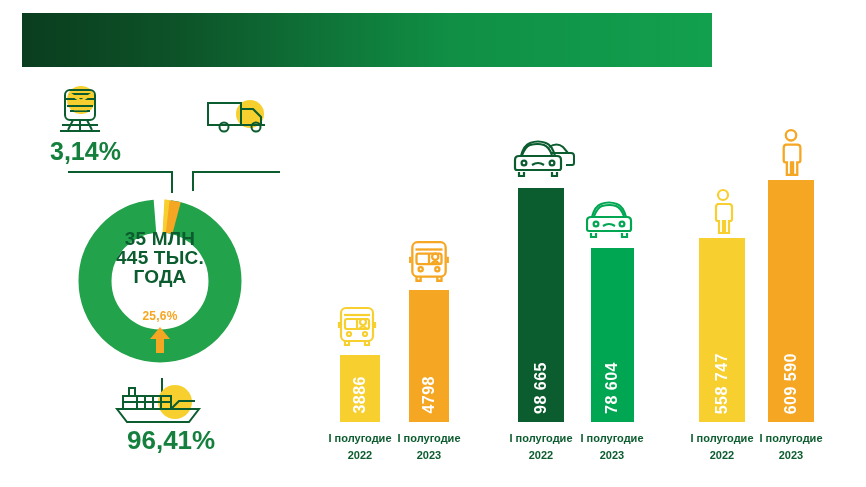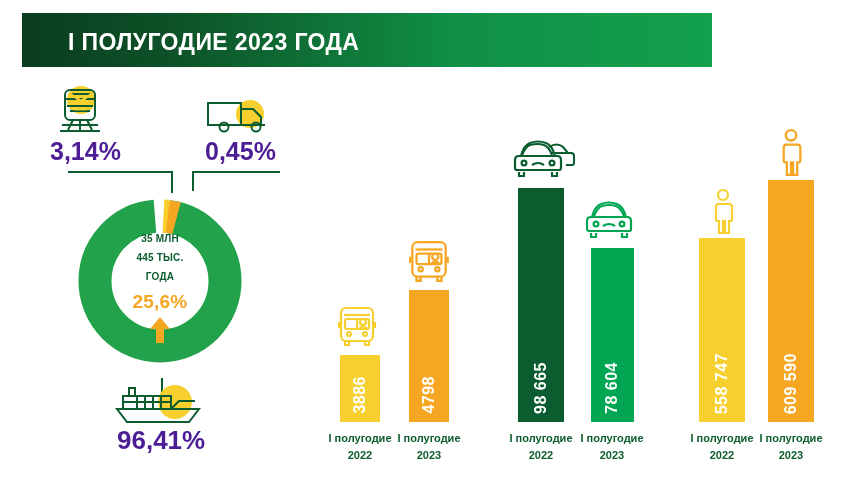--- a/index.html
+++ b/index.html
@@ -30,36 +30,36 @@
   
   .donut-wrap{position:absolute;left:78px;top:176px;width:164px;height:218px;}
   .donut-svg{display:block;}
   .donut-center{
     position:absolute;left:0;top:0;width:164px;height:218px;
     display:flex;flex-direction:column;align-items:center;justify-content:flex-start;
     pointer-events:none;
   }
   .donut-main-text{
     margin-top:53px;
-    color:#0b5c2e;font-weight:700;font-size:10px;line-height:19px;
+    color:#0b5c2e;font-weight:700;font-size:19px;line-height:19px;
     text-align:center;letter-spacing:.2px;
   }
   .donut-growth{
-    margin-top:5px;color:#f5a623;font-weight:700;font-size:19px;letter-spacing:.2px;
+    margin-top:23px;color:#f5a623;font-weight:700;font-size:12px;letter-spacing:.2px;
   }
   .growth-arrow{margin-top:4px;}
 
   
   .leader{position:absolute;background:#0b5c2e;}
 
   
-  .mode-label{position:absolute;color:#4c1d95;font-weight:700;}
+  .mode-label{position:absolute;color:#15803d;font-weight:700;}
   .pct-rail{left:50px;top:137px;font-size:25px;}
   .pct-road{left:205px;top:137px;font-size:25px;}
-  .pct-sea{left:117px;top:425px;font-size:26px;}
+  .pct-sea{left:127px;top:425px;font-size:26px;}
 
   .icon-rail{position:absolute;left:52px;top:84px;}
   .icon-road{position:absolute;left:203px;top:95px;}
   .icon-sea{position:absolute;left:111px;top:382px;}
 
   
   .bar{position:absolute;}
   .bar-value{
     position:absolute;color:#ffffff;font-weight:700;font-size:16px;
     writing-mode:vertical-rl;transform:rotate(180deg);
@@ -70,21 +70,20 @@
     font-size:11px;line-height:17px;width:86px;
   }
   .bar-icon{position:absolute;}
 </style>
 </head>
 <body>
 
 <div id="root">
 
   <div class="header-bar"></div>
-  <div class="header-title">I ПОЛУГОДИЕ 2023 ГОДА</div>
 
   <div class="icon-rail">
     <svg width="56" height="50" viewBox="0 0 56 50">
       <circle cx="29" cy="16" r="14" fill="#f7cf2e"></circle>
       <g fill="none" stroke="#0b5c2e" stroke-width="2">
         <rect x="13" y="6" width="30" height="30" rx="5"></rect>
         <path d="M13 15 h30"></path>
         <path d="M17 10 h22"></path>
         <path d="M15 22 h26"></path>
         <path d="M18 27 h20"></path>
@@ -104,21 +103,20 @@
       <circle cx="47" cy="19" r="14" fill="#f7cf2e"></circle>
       <g fill="none" stroke="#0b5c2e" stroke-width="2">
         <rect x="5" y="8" width="33" height="22"></rect>
         <path d="M38 14 h12 l8 8 v8 h-20 z"></path>
         <path d="M5 30 h12 M27 30 h8 M44 30 h6 M58 30 h4"></path>
         <circle cx="21" cy="32" r="4.5"></circle>
         <circle cx="53" cy="32" r="4.5"></circle>
       </g>
     </svg>
   </div>
-  <div class="mode-label pct-road">0,45%</div>
 
   <div class="leader" style="left:68px;top:171px;width:105px;height:2px;"></div>
   <div class="leader" style="left:171px;top:171px;width:2px;height:22px;"></div>
   <div class="leader" style="left:192px;top:171px;width:88px;height:2px;"></div>
   <div class="leader" style="left:192px;top:171px;width:2px;height:20px;"></div>
   <div class="leader" style="left:161px;top:378px;width:2px;height:30px;"></div>
 
   <div class="donut-wrap">
     <svg class="donut-svg" width="164" height="218" viewBox="0 0 164 218">
 

